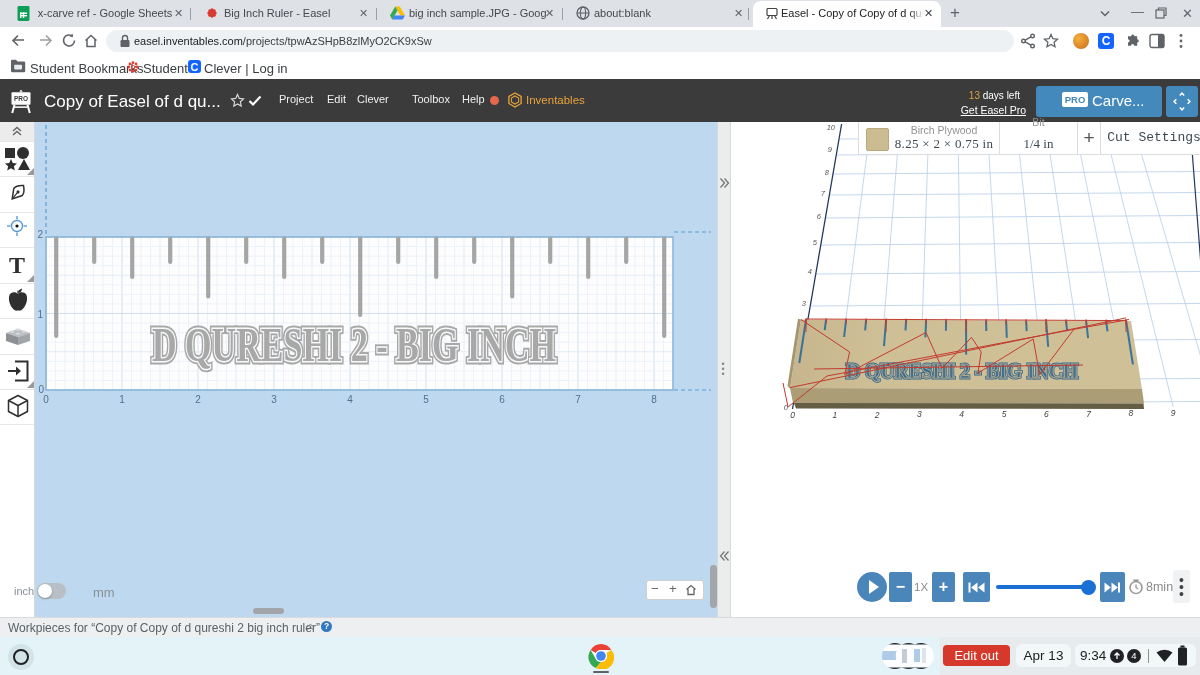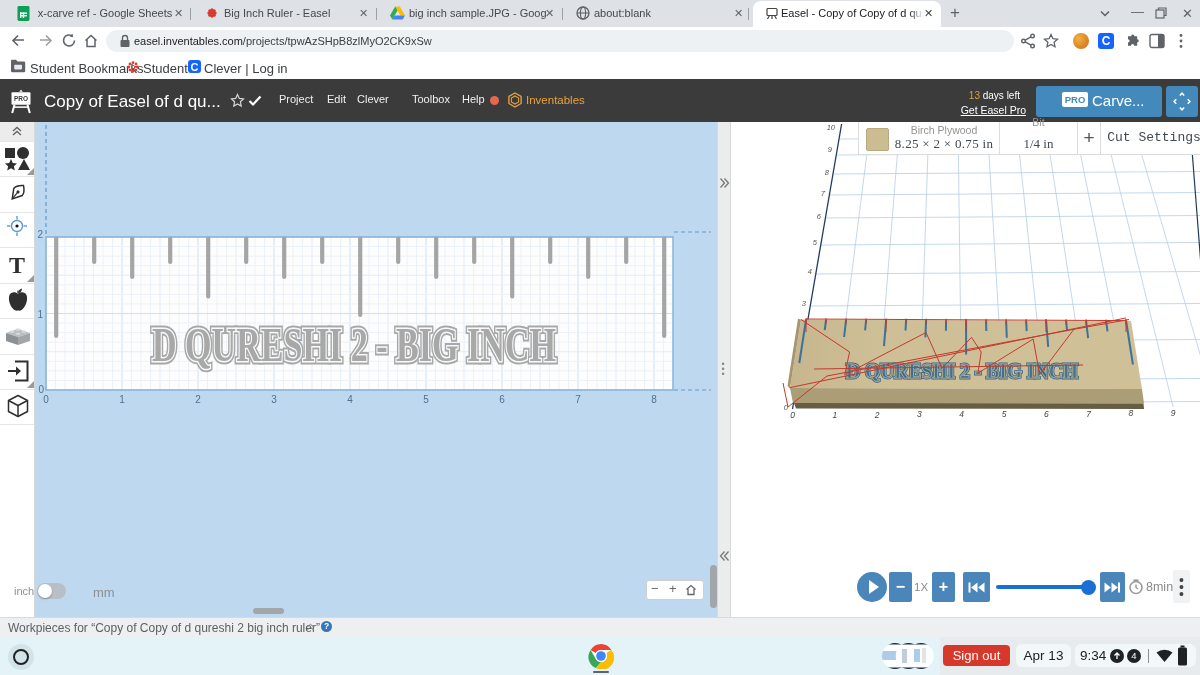--- a/index.html
+++ b/index.html
@@ -634,21 +634,21 @@
       <rect x="31" y="11" width="9" height="9" fill="#aecbe8"></rect>
     </g>
 <g clip-path="url(#c3)">
       <circle cx="43" cy="16" r="13" fill="#fbfdfe"></circle>
       <rect x="31" y="0" width="29" height="4.5" fill="#1e2732"></rect>
       <rect x="31" y="27.5" width="29" height="5" fill="#1e2732"></rect>
       <rect x="36" y="9" width="6" height="13" fill="#aecbe8"></rect>
       <rect x="44" y="8" width="4" height="15" fill="#dde4ea"></rect>
     </g>
 </svg>
-<div class="abs" style="left:943px;top:645px;width:67px;height:21px;background:#d6392b;border-radius:4px;color:#fff;font-size:13px;text-align:center;line-height:21px;">Sign out</div>
+<div class="abs" style="left:943px;top:645px;width:67px;height:21px;background:#d6392b;border-radius:4px;color:#fff;font-size:13px;text-align:center;line-height:21px;">Edit out</div>
 <div class="abs" style="left:1016px;top:644px;width:55px;height:23px;background:#f2f7f8;border-radius:6px;color:#202124;font-size:13.5px;text-align:center;line-height:23px;">Apr 13</div>
 <div class="abs" style="left:1075px;top:644px;width:121px;height:23px;background:#f2f7f8;border-radius:6px;"></div>
 <div class="abs" style="left:1080px;top:648px;font-size:13.5px;color:#202124;">9:34</div>
 <div class="abs" style="left:1110px;top:649px;width:14px;height:14px;border-radius:7px;background:#202124;"></div>
 <svg class="abs" style="left:1113px;top:652px" width="8" height="8" viewBox="0 0 8 8">
     <path d="M4 7 V1 M1.5 3.5 L4 1 L6.5 3.5" fill="none" stroke="#fff" stroke-width="1.3"></path>
   </svg>
 <div class="abs" style="left:1127px;top:649px;width:14px;height:14px;border-radius:7px;background:#202124;color:#fff;font-size:9.5px;text-align:center;line-height:14px;">4</div>
 <div class="abs" style="left:1148px;top:649px;width:1px;height:14px;background:#8a8f93;"></div>
 <svg class="abs" style="left:1156px;top:649px" width="17" height="14" viewBox="0 0 17 14">

